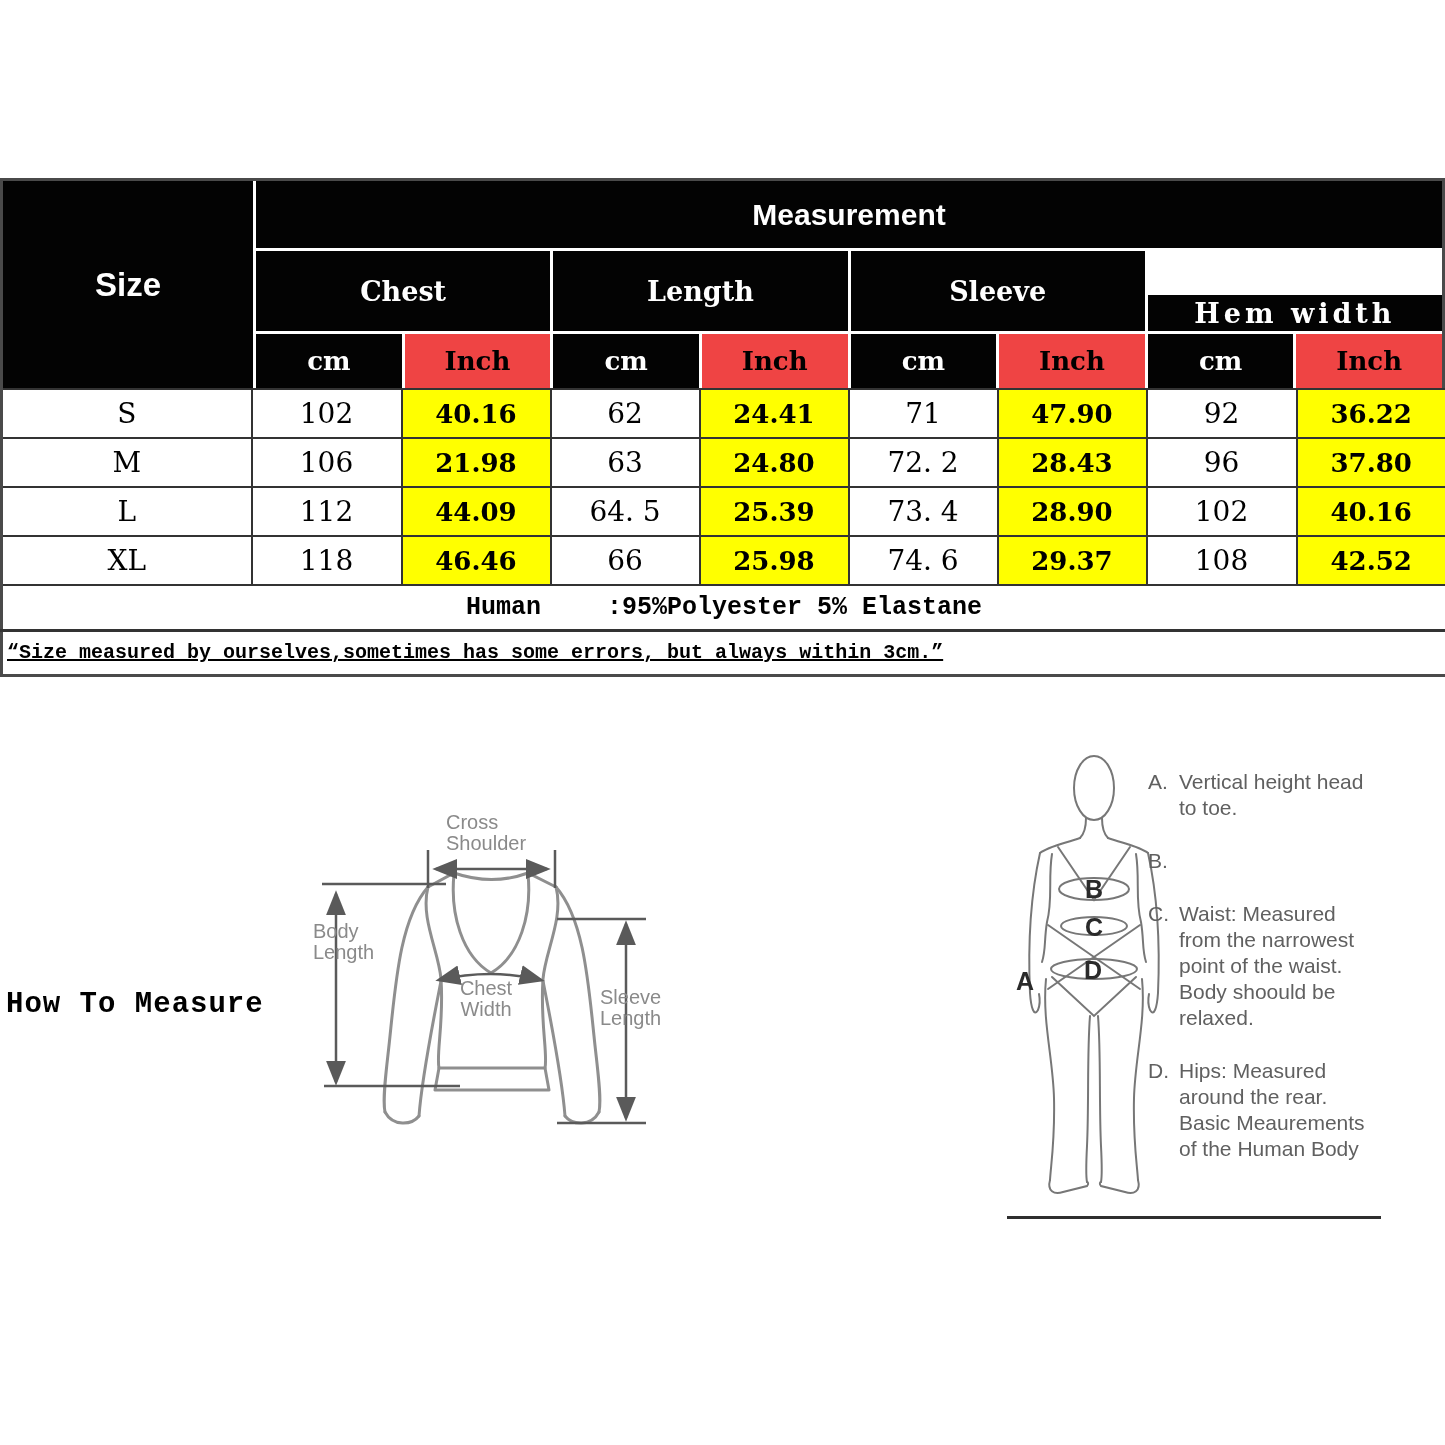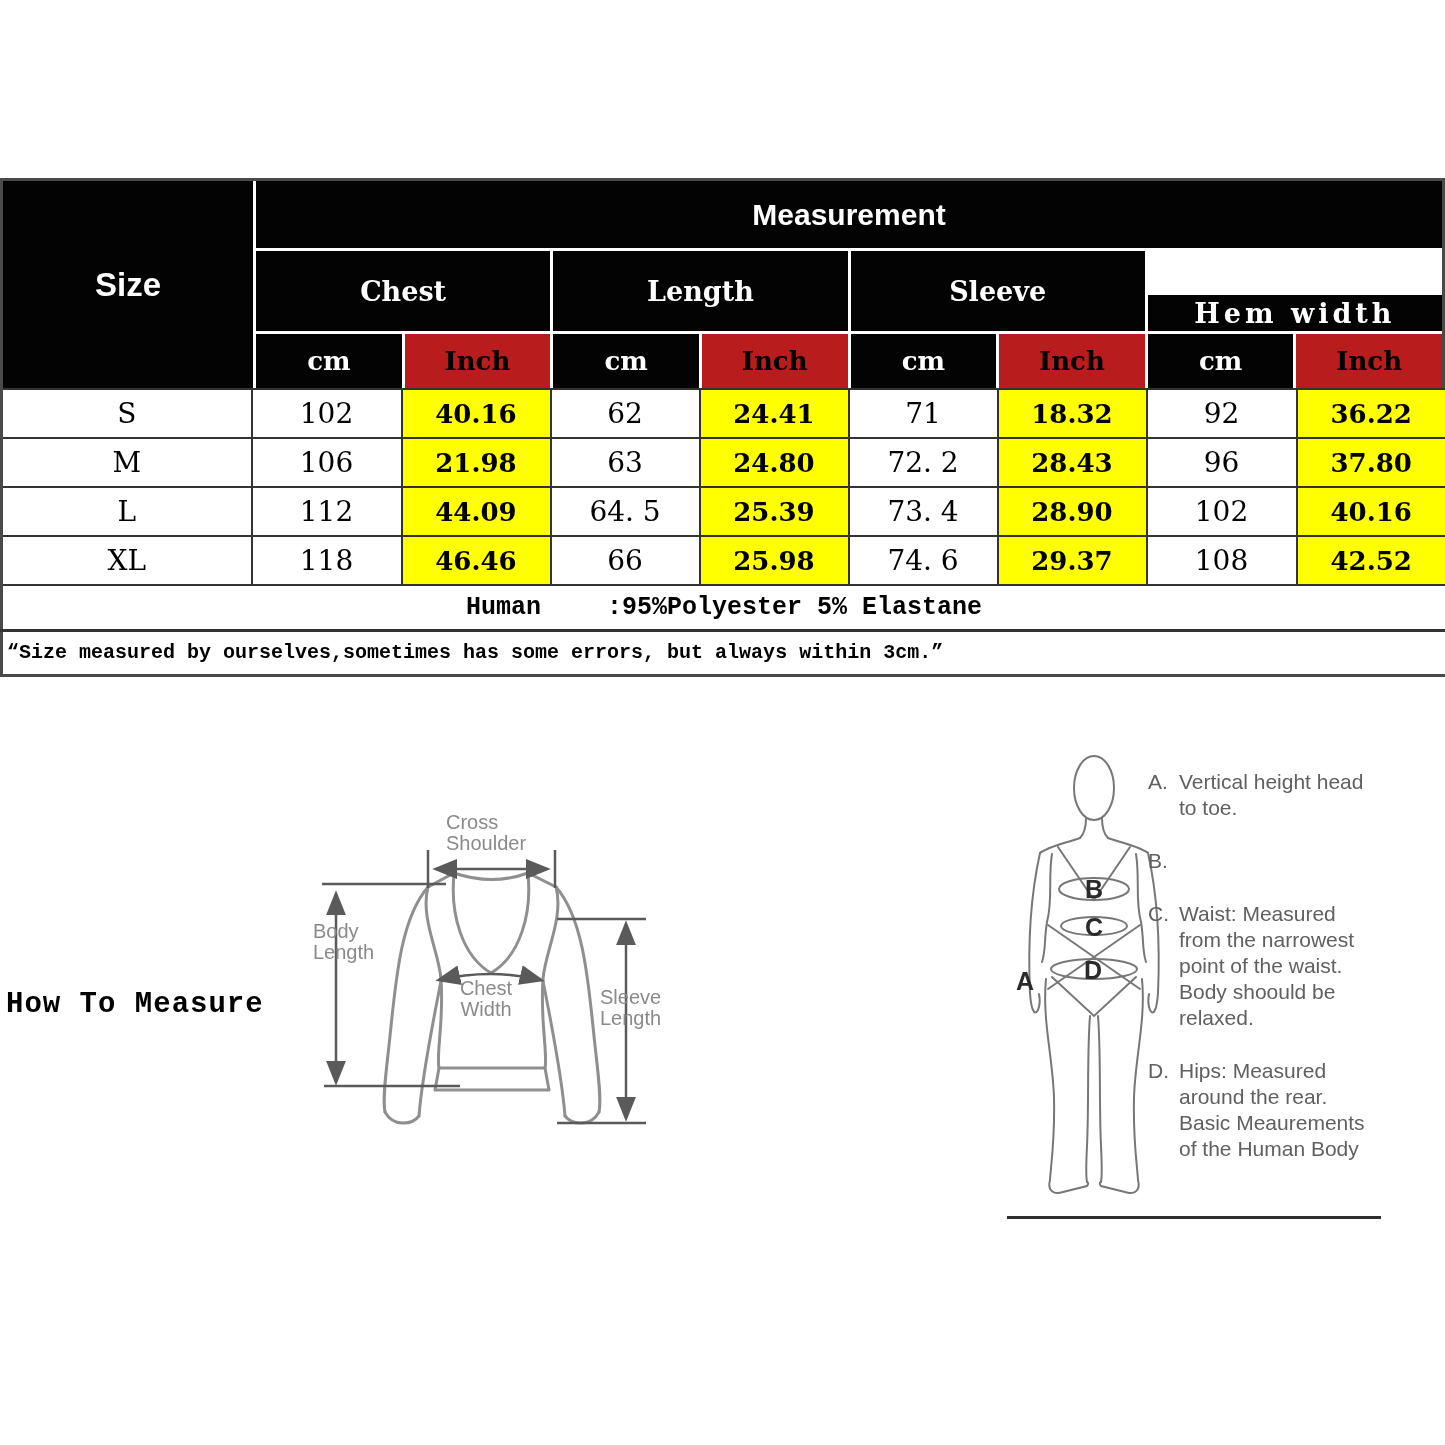--- a/index.html
+++ b/index.html
@@ -15,40 +15,40 @@
             grid-template-rows:67px 80px 54px;
             gap:3px;background:#ffffff;
             border:3px solid #4a4a4a;border-bottom:none;}
   .hcell{background:#030303;color:#ffffff;display:flex;align-items:center;justify-content:center;}
   .cell-size{grid-column:1;grid-row:1/4;font:bold 33px "Liberation Sans",sans-serif;}
   .cell-meas{grid-column:2/10;grid-row:1;font:bold 30px "Liberation Sans",sans-serif;}
   .cell-group{font:bold 27px "DejaVu Serif",serif;}
   .g-chest{grid-column:2/4;grid-row:2;} .g-length{grid-column:4/6;grid-row:2;}
   .g-sleeve{grid-column:6/8;grid-row:2;} .g-hem{grid-column:8/10;grid-row:2;letter-spacing:4px;margin-top:44px;}
   .cell-unit{font:bold 26px "DejaVu Serif",serif;grid-row:3;}
-  .u-yellow{background:#b91c1c;color:#000000;}
+  .u-yellow{background:#ef4444;color:#000000;}
 
   
   table.data{border-collapse:collapse;table-layout:fixed;width:1445px;
              border:3px solid #4a4a4a;border-top:none;}
   table.data td{border:2px solid #333333;text-align:center;vertical-align:middle;
                 padding:0;background:#ffffff;color:#000;}
   tr.r-data{height:49px;}
   tr.r-data td{font:28px "DejaVu Serif",serif;}
   tr.r-data td.sz{font:28px "DejaVu Serif",serif;}
   tr.r-data td.y{background:#ffff00;font:bold 26px "DejaVu Serif",serif;}
   tr.r-info{height:45px;}
   tr.r-info td{font:bold 25px "Liberation Mono",monospace;}
   td.weight-cell{padding-right:28px;}
   td.weight-cell .val{margin-left:56px;}
   td.fabric-cell{padding-right:306px;}
   td.fabric-cell .val{margin-left:66px;}
   tr.r-note{height:45px;}
   tr.r-note td{text-align:left;padding-left:4px;font:bold 20px "Liberation Mono",monospace;
-               border-top:3px solid #333;}
+               border-top:3px solid #333;text-decoration:underline;}
 
   
   .htm-title{position:absolute;left:6px;top:988px;color:#000;
              font:bold 29px "Liberation Mono",monospace;letter-spacing:1px;}
 
   .garment{position:absolute;left:300px;top:766px;width:420px;height:438px;}
   .garment svg{position:absolute;left:0;top:0;}
   .dlabel{position:absolute;color:#8a8a8a;font:20px "Liberation Sans",sans-serif;line-height:21px;}
   .lab-cross{left:146px;top:46px;}
   .lab-body{left:13px;top:155px;}
@@ -101,21 +101,21 @@
         <col style="width:150px">
     </colgroup>
     <tbody>
         <tr class="r-data">
       <td class="sz">S</td>
       <td>102</td>
       <td class="y">40.16</td>
       <td>62</td>
       <td class="y">24.41</td>
       <td>71</td>
-      <td class="y">18.32</td>
+      <td class="y">47.90</td>
       <td>92</td>
       <td class="y">36.22</td>
     </tr>
     <tr class="r-data">
       <td class="sz">M</td>
       <td>106</td>
       <td class="y">21.98</td>
       <td>63</td>
       <td class="y">24.80</td>
       <td>72. 2</td>

